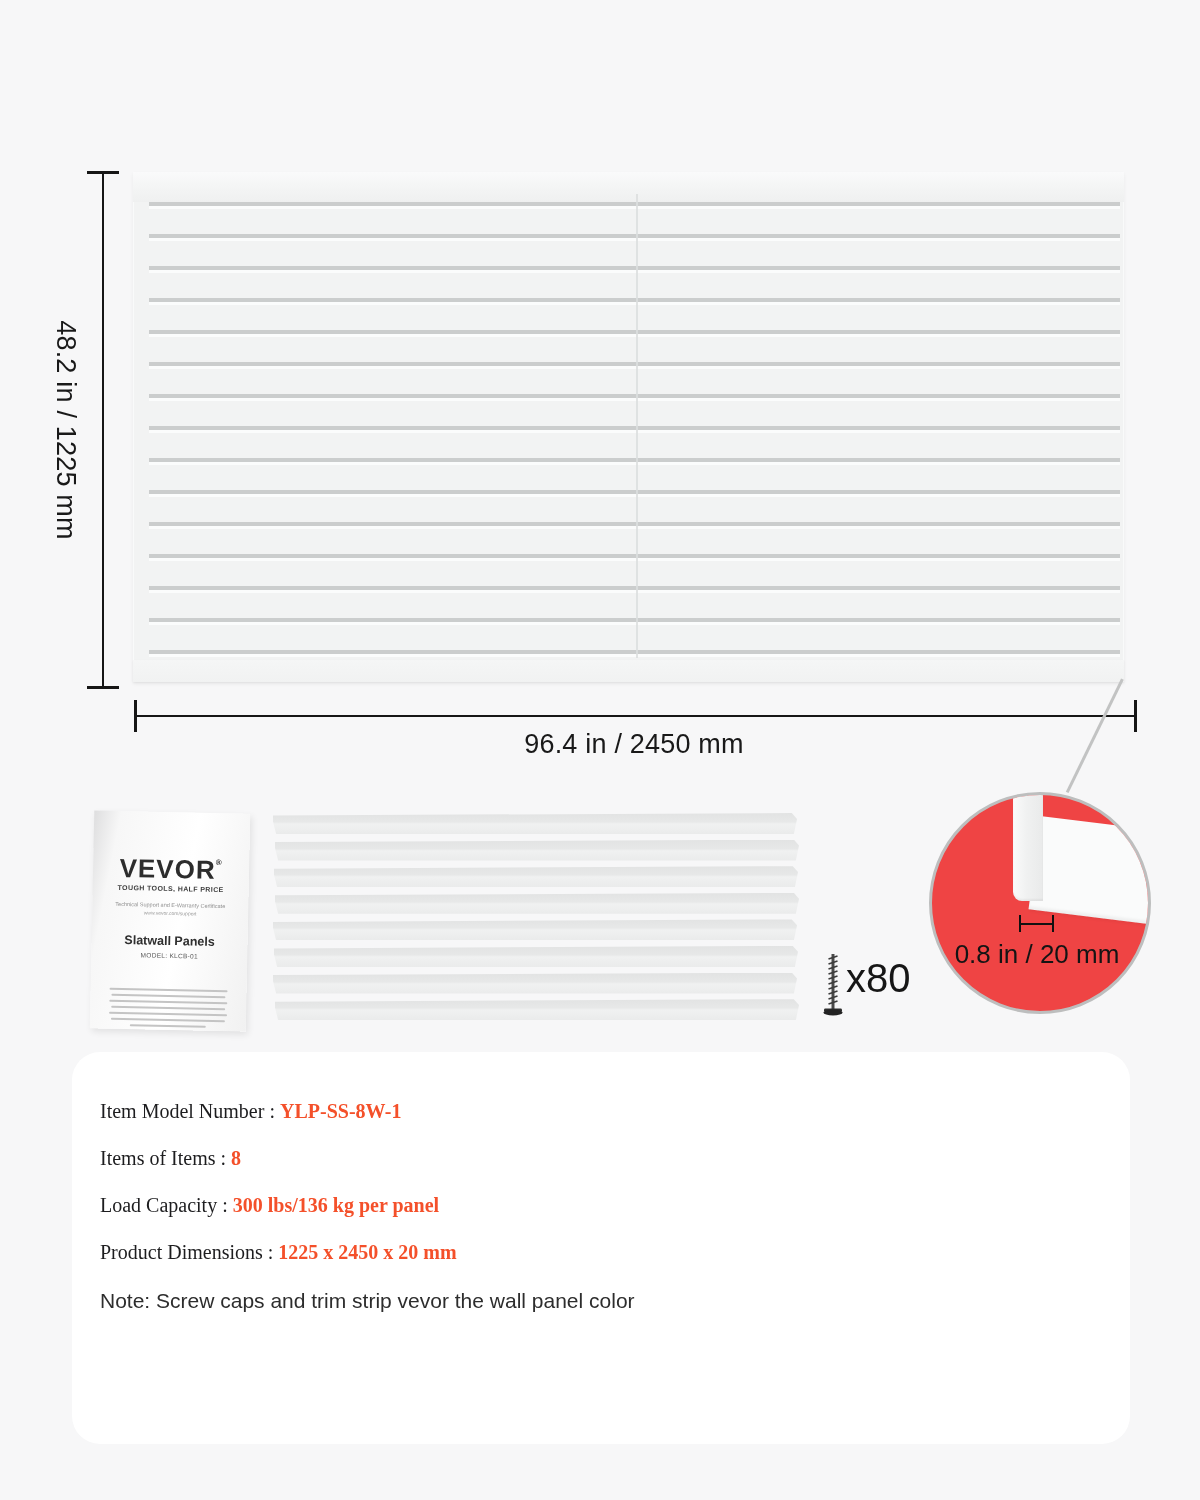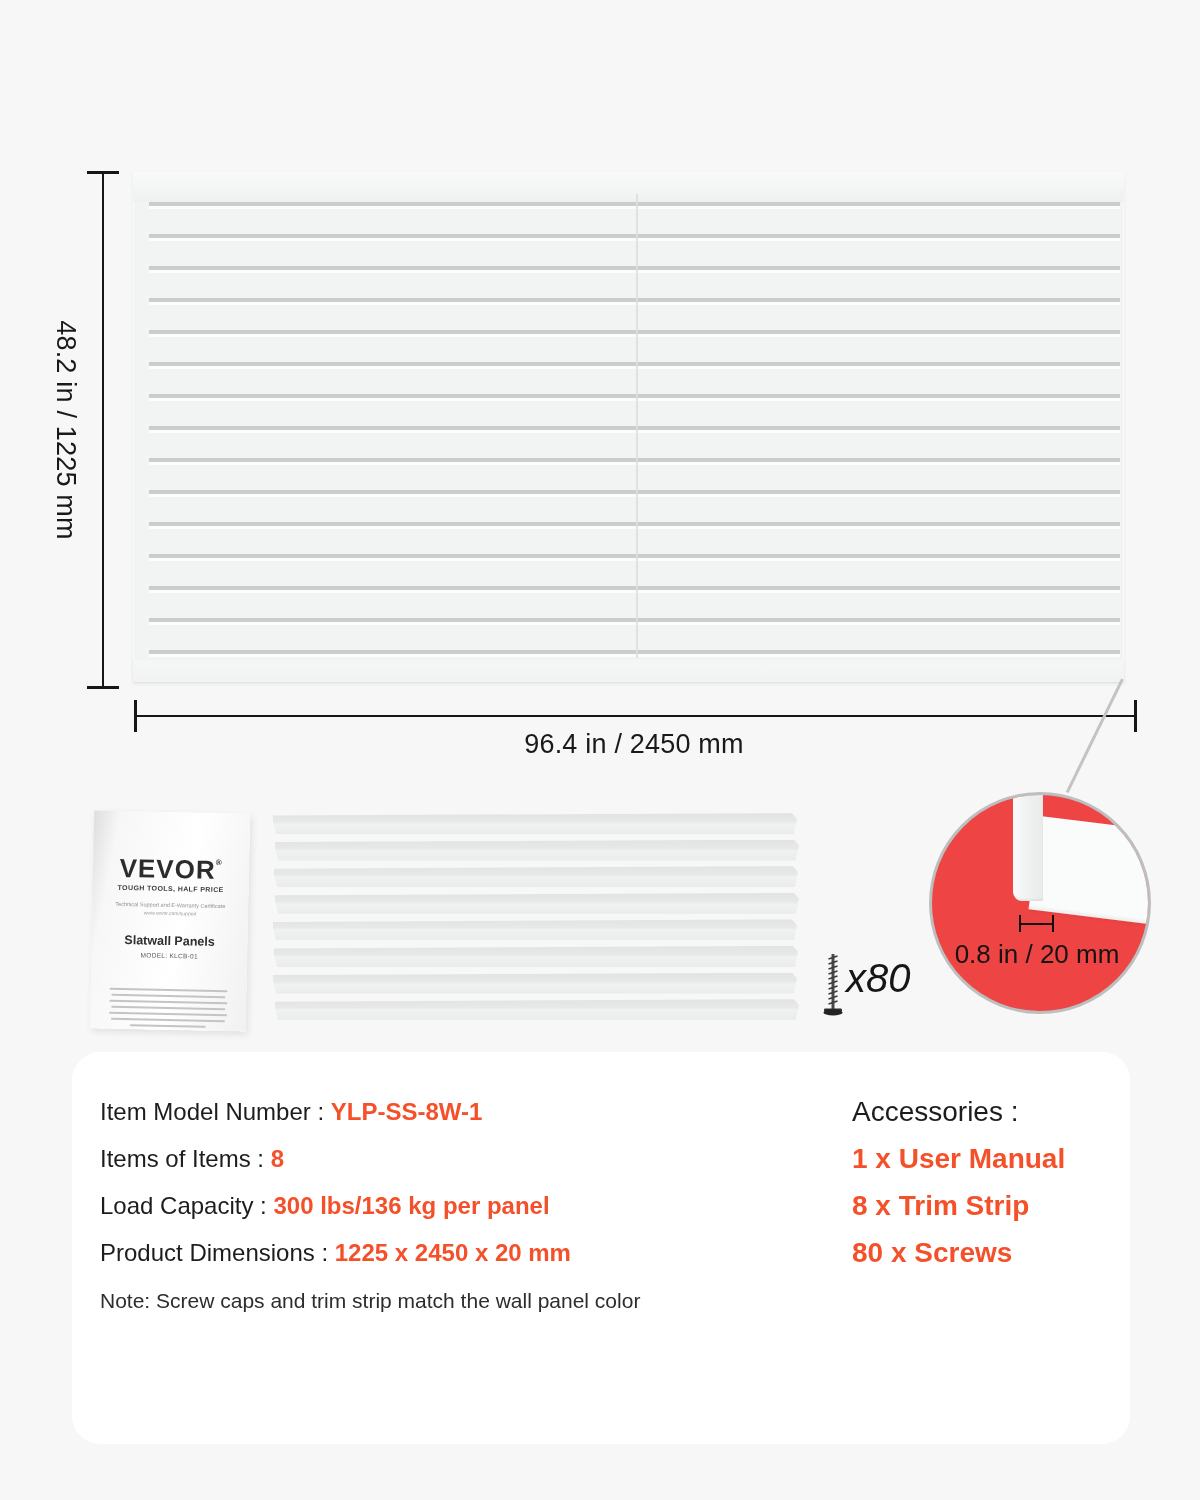--- a/index.html
+++ b/index.html
@@ -46,21 +46,21 @@
   .manual .fineprint i:last-child{width:64%;margin-left:18%;}
 
   .strips{position:absolute;left:273px;top:813px;width:524px;}
   .strip{height:21px;margin-bottom:5.6px;border-radius:1.5px;
          background:linear-gradient(to bottom,#e2e3e3 0%,#e7e8e8 42%,#f0f1f1 52%,#eaebeb 100%);
          clip-path:polygon(0 12%,99% 0,100% 28%,99.4% 100%,.6% 100%,0 40%);}
   .strip:nth-child(2n){transform:translateX(2px);}
   .strip:nth-child(3n){transform:translateX(1px);}
 
   .screw{position:absolute;left:822px;top:951px;}
-  .screw-count{position:absolute;left:846px;top:956px;font-size:40px;font-weight:500;color:#161616;font-style:italic;}
+  .screw-count{position:absolute;left:846px;top:956px;font-size:40px;font-weight:500;color:#161616;}
 
   
   .leader{position:absolute;left:1067px;top:791px;width:126px;height:2.6px;background:#c2c3c3;
           transform-origin:0 50%;transform:rotate(-64deg);}
   .detail{position:absolute;left:929px;top:792px;width:222px;height:222px;border-radius:50%;
           border:3px solid #bdbebe;background:#ef4444;overflow:hidden;box-sizing:border-box;}
   .detail .edge-strip{position:absolute;left:81px;top:-4px;width:30px;height:110px;
           background:linear-gradient(to right,#fbfbfb 0%,#f0f1f1 45%,#e9eaea 100%);
           border-bottom-left-radius:9px;box-shadow:inset 0 -2px 2px rgba(0,0,0,.05);}
   .detail .face{position:absolute;left:108px;top:21px;width:140px;height:94px;
@@ -68,21 +68,21 @@
           box-shadow:inset 0 -3px 3px rgba(0,0,0,.05),1px 2px 3px rgba(0,0,0,.04);}
   .detail .mark-line{position:absolute;left:88px;top:128px;width:34px;height:2.2px;background:#111;}
   .detail .mark-tl{position:absolute;left:87px;top:120px;width:2.2px;height:17px;background:#111;}
   .detail .mark-tr{position:absolute;left:120px;top:120px;width:2.2px;height:17px;background:#111;}
   .detail .thick-label{position:absolute;left:105px;top:144px;transform:translateX(-50%);
           font-size:26px;font-weight:500;color:#141414;white-space:nowrap;}
 
   
   .card{position:absolute;left:72px;top:1052px;width:1058px;height:392px;background:#ffffff;border-radius:28px;}
   .card .col-left{position:absolute;left:28px;top:36px;}
-  .spec-row{font-size:24px;line-height:47px;white-space:nowrap;color:#1d1d1f;font-weight:500;}
+  .spec-row{font-size:20px;line-height:47px;white-space:nowrap;color:#1d1d1f;font-weight:500;font-family:Liberation Serif, serif;}
   .spec-row .val{color:#f4502a;font-weight:700;}
   .note{margin-top:13px;font-size:21px;font-weight:400;color:#2d2d2d;white-space:nowrap;}
   .card .col-right{position:absolute;left:780px;top:36px;}
   .acc-title{font-size:28px;line-height:47px;color:#1d1d1f;font-weight:500;white-space:nowrap;}
   .acc-item{font-size:28px;line-height:47px;color:#f4502a;font-weight:700;white-space:nowrap;}
 </style>
 </head>
 <body>
 
 <div id="stage">
@@ -166,23 +166,17 @@
     <div class="mark-tr"></div>
     <div class="thick-label">0.8 in / 20 mm</div>
   </div>
 
   <div class="card">
     <div class="col-left">
       <div class="spec-row"><span>Item Model Number : </span><span class="val">YLP-SS-8W-1</span></div>
       <div class="spec-row"><span>Items of Items : </span><span class="val">8</span></div>
       <div class="spec-row"><span>Load Capacity : </span><span class="val">300 lbs/136 kg per panel</span></div>
       <div class="spec-row"><span>Product Dimensions : </span><span class="val">1225 x 2450 x 20 mm</span></div>
-      <div class="note">Note: Screw caps and trim strip match the wall panel color</div>
-    </div>
-    <div class="col-right">
-      <div class="acc-title">Accessories :</div>
-      <div class="acc-item">1 x User Manual</div>
-      <div class="acc-item">8 x Trim Strip</div>
-      <div class="acc-item">80 x Screws</div>
+      <div class="note">Note: Screw caps and trim strip vevor the wall panel color</div>
     </div>
   </div>
 
 </div>
 
 </body></html>

